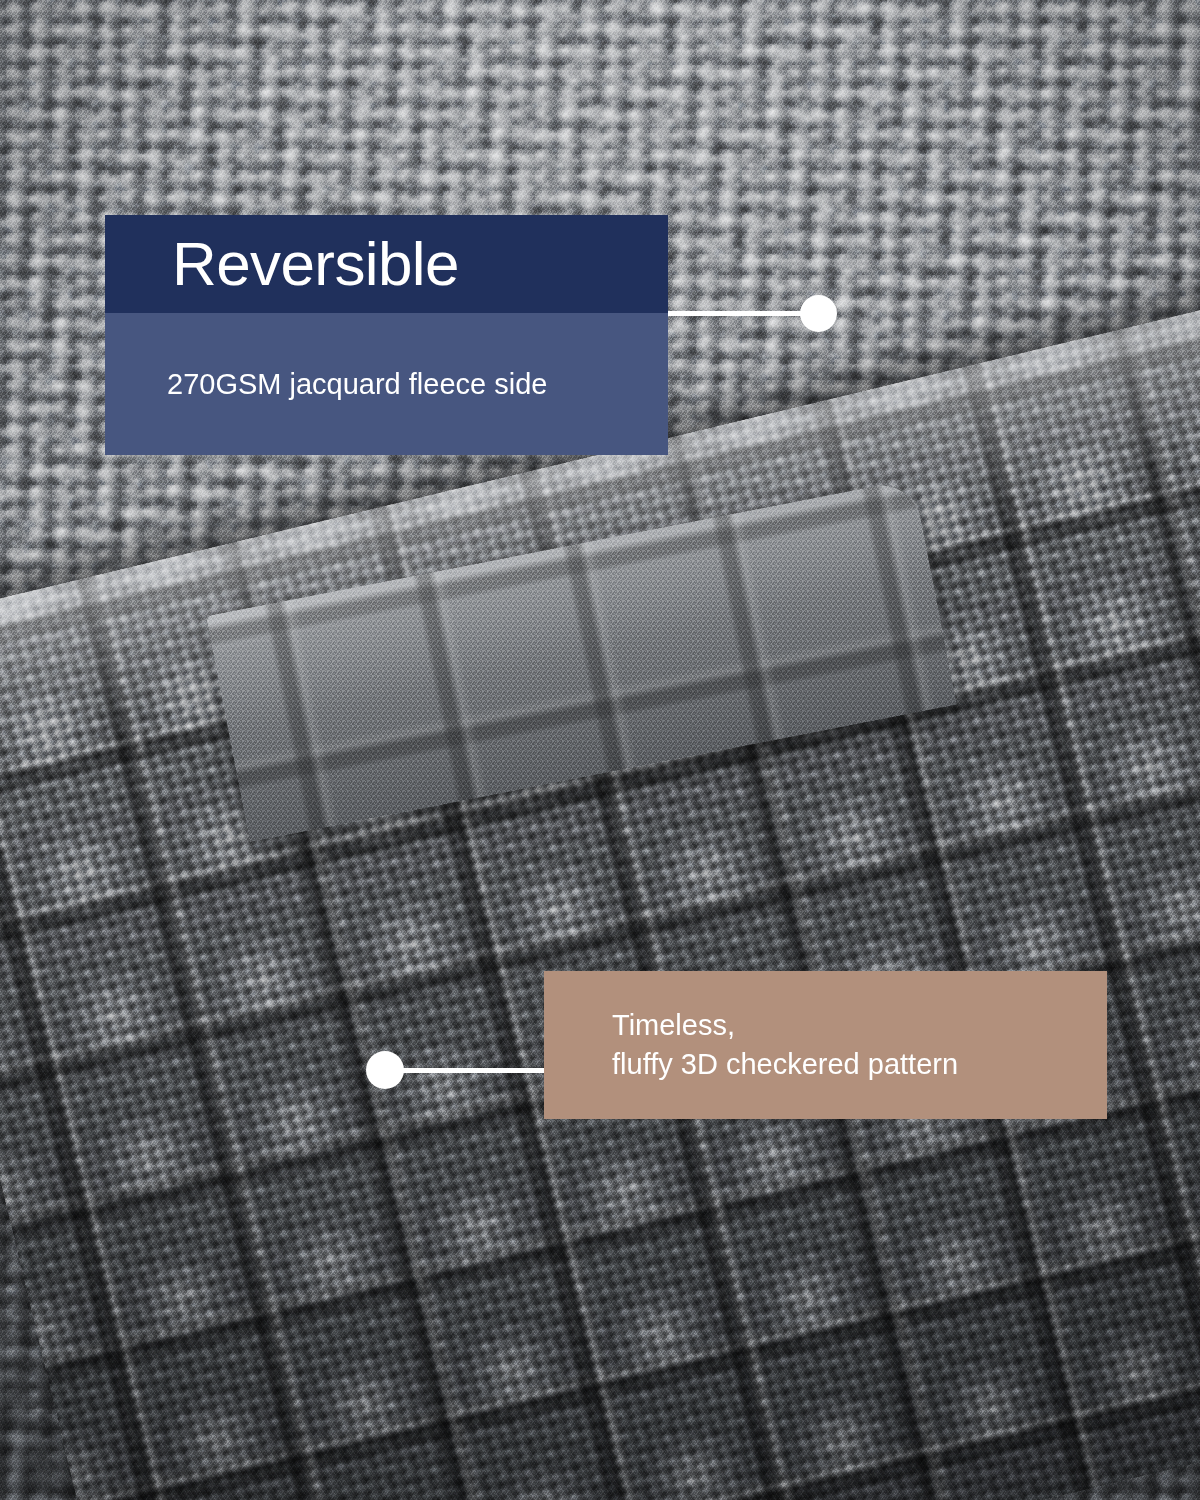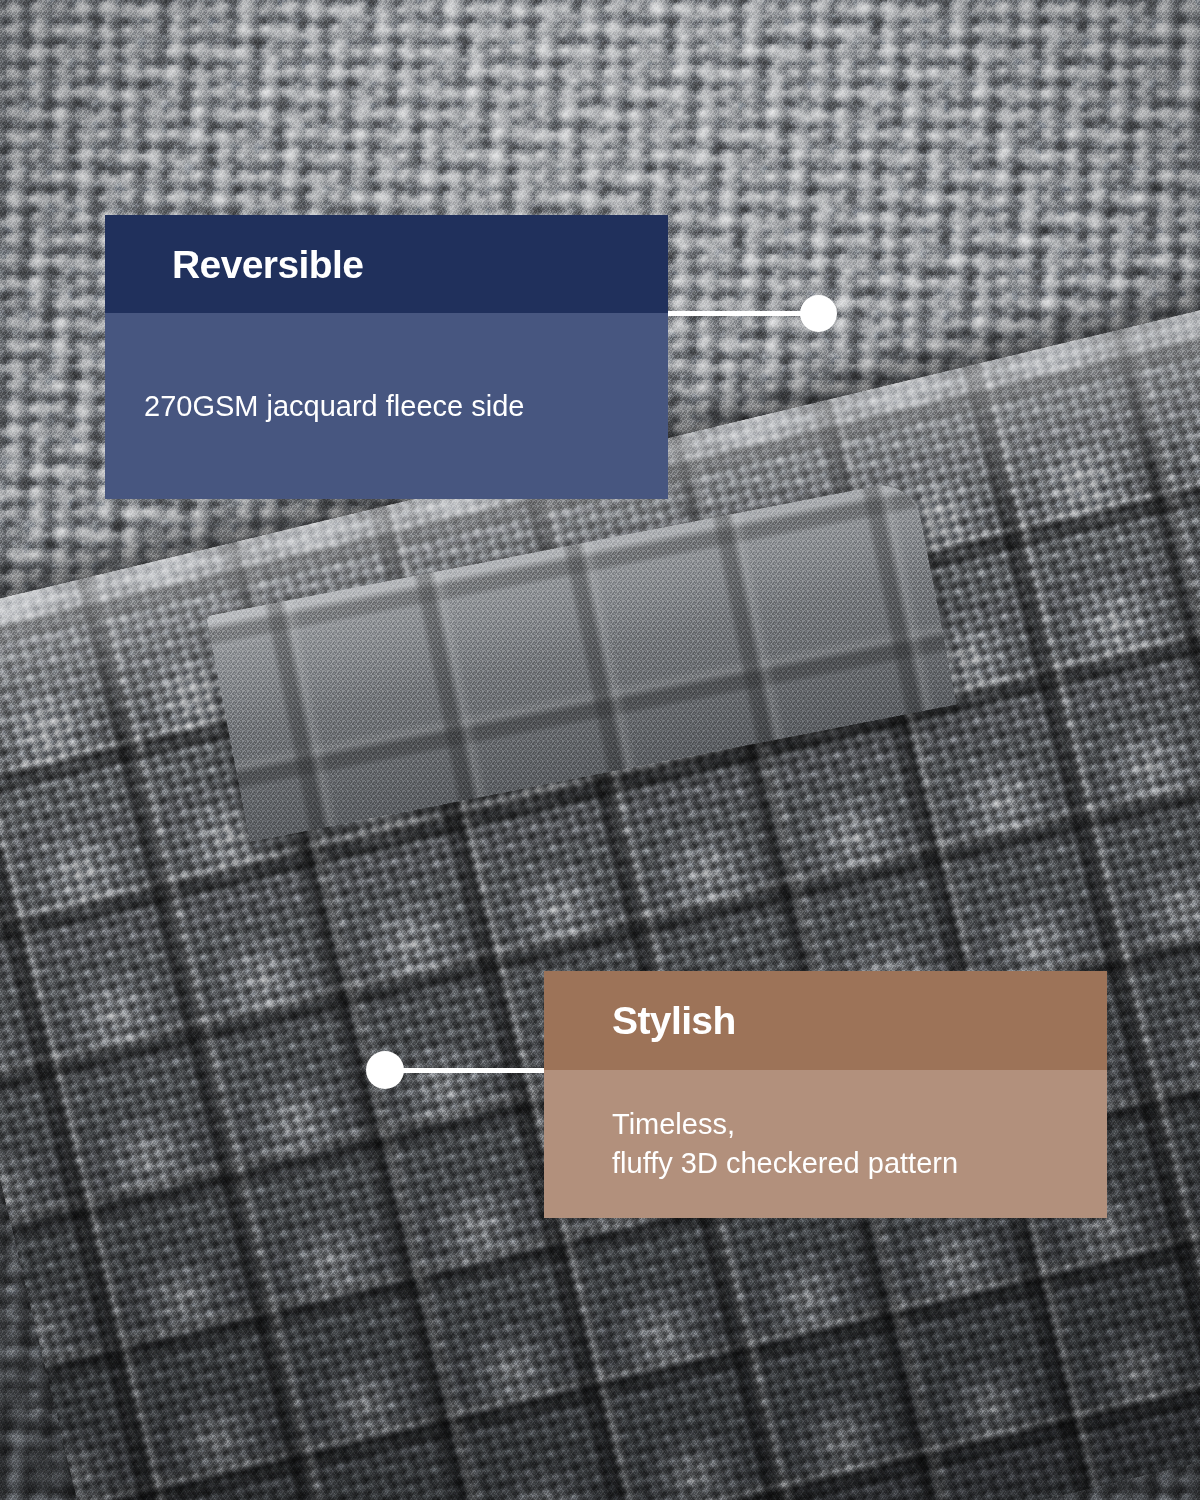--- a/index.html
+++ b/index.html
@@ -206,43 +206,43 @@
     position: absolute;
     box-sizing: border-box;
   }
   .callout-head {
     display: flex;
     align-items: center;
     box-sizing: border-box;
   }
   .callout-title {
     color: #ffffff;
-    font-weight: bold;
-    font-size: 39px;
+    font-weight: normal;
+    font-size: 62px;
     line-height: 1;
     letter-spacing: -0.6px;
     white-space: nowrap;
   }
   .callout-body {
     box-sizing: border-box;
     display: flex;
     flex-direction: column;
     justify-content: center;
   }
   .callout-line {
     color: #ffffff;
     font-size: 29px;
     line-height: 1.33;
     white-space: nowrap;
   }
 
   
   #callout-reversible { left: 105px; top: 215px; width: 563px; }
   #callout-reversible .callout-head { height: 98px; padding-left: 67px; }
-  #callout-reversible .callout-body { height: 186px; padding-left: 39px; }
+  #callout-reversible .callout-body { height: 142px; padding-left: 62px; }
 
   
   #callout-stylish { left: 544px; top: 971px; width: 563px; }
   #callout-stylish .callout-head { height: 99px; padding-left: 68px; }
   #callout-stylish .callout-body { height: 148px; padding-left: 68px; }
 
   
   .leader {
     position: absolute;
     height: 5px;
@@ -295,22 +295,19 @@
     </div>
     <div class="callout-body" style="background:#475680;">
       <span class="callout-line">270GSM jacquard fleece side</span>
     </div>
   </div>
 
   <div class="leader" style="left:402px; top:1068px; width:142px;"></div>
   <div class="dot" style="left:366px; top:1051px; width:38px; height:38px;"></div>
 
   <div class="callout" id="callout-stylish">
-    <div class="callout-head" style="background:#9d7358;">
-      <span class="callout-title">Stylish</span>
-    </div>
     <div class="callout-body" style="background:#b2907c;">
       <span class="callout-line">Timeless,</span>
       <span class="callout-line">fluffy 3D checkered pattern</span>
     </div>
   </div>
 
 </div>
 
 </body></html>

